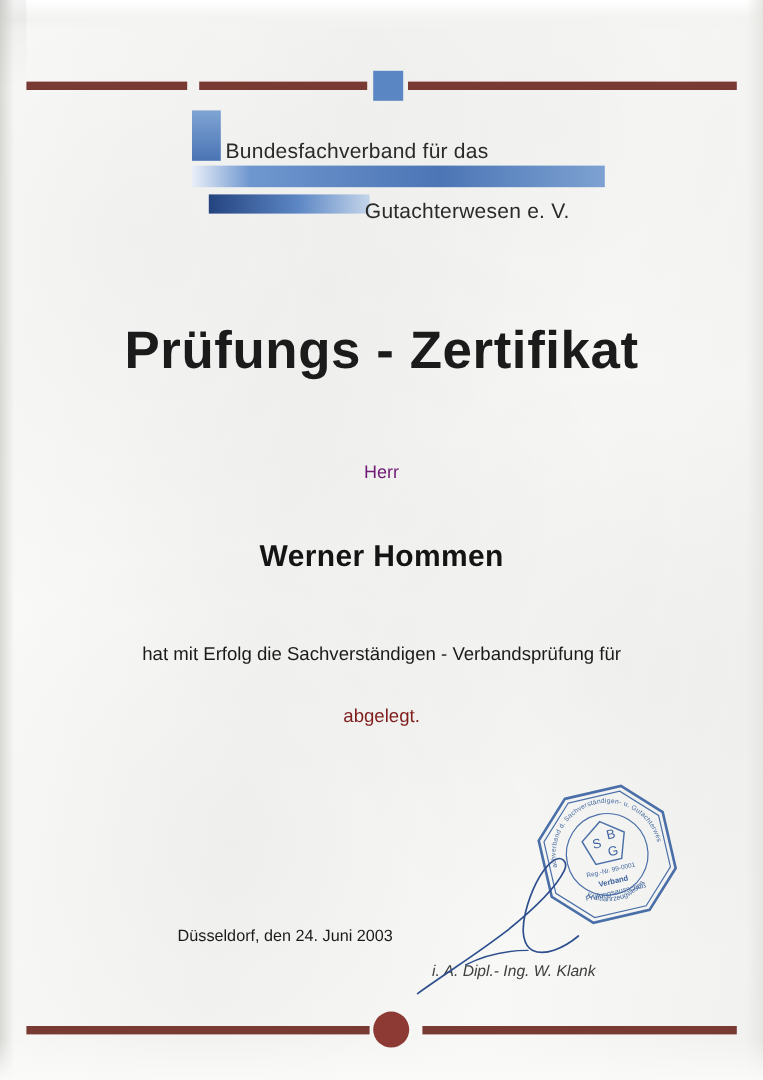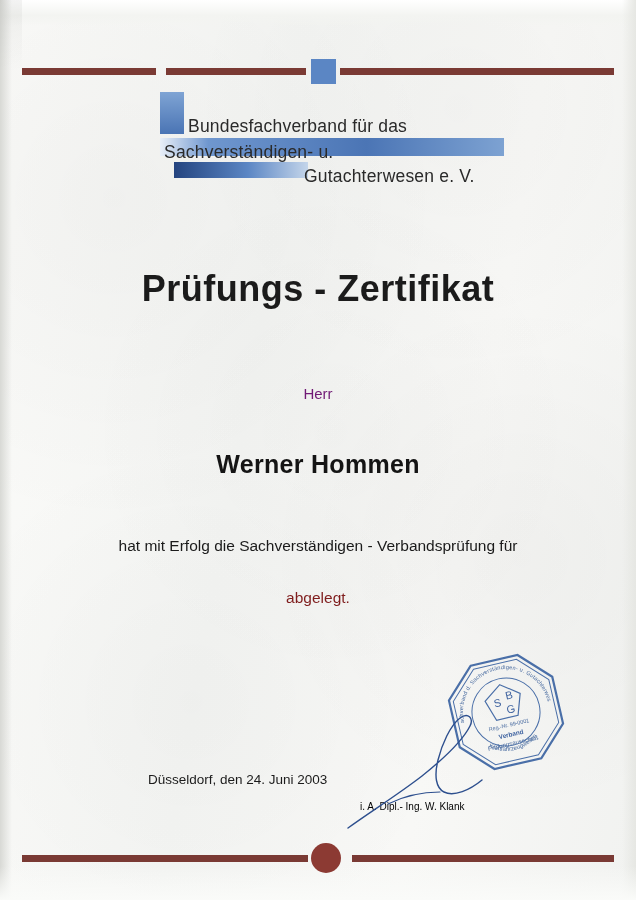--- a/index.html
+++ b/index.html
@@ -139,21 +139,21 @@
   .cap {
     color: #2a2a2a;
   }
 
   
   #title {
     position: absolute;
     left: 0; right: 0;
     top: 268px;
     text-align: center;
-    font-size: 36px;
+    font-size: 44px;
     font-weight: bold;
     color: #1b1b1b;
     letter-spacing: 0.5px;
   }
   #salutation {
     position: absolute;
     left: 0; right: 0;
     top: 385px;
     text-align: center;
     font-size: 15px;
@@ -198,22 +198,23 @@
     position: absolute;
     left: 148px;
     top: 772px;
     font-size: 13.5px;
     color: #1b1b1b;
   }
   #signatory {
     position: absolute;
     left: 360px;
     top: 801px;
-    font-size: 10px;
-    color: #000000;
+    font-size: 13px;
+    color: #404040;
+    font-style: italic;
   }
 
   
   #seal {
     position: absolute;
     left: 447px;
     top: 653px;
     width: 118px;
     height: 118px;
     transform: rotate(-13deg);
@@ -247,23 +248,20 @@
   <div class="rule rule-top rule-right"></div>
   <div id="top-square"></div>
 
   <div id="logo">
     <div class="logo-bar" id="logo-bar-1"></div>
     <div class="logo-bar" id="logo-bar-2"></div>
     <div class="logo-bar" id="logo-bar-3"></div>
 
     <div class="logo-line" id="logo-line-1">
       <span class="cap">B</span><span>undesfachverband für das</span>
-    </div>
-    <div class="logo-line" id="logo-line-2">
-      <span class="cap">S</span><span>achverständigen- u.</span>
     </div>
     <div class="logo-line" id="logo-line-3">
       <span class="cap">G</span><span>utachterwesen e. V.</span>
     </div>
   </div>
 
   <div id="title">Prüfungs - Zertifikat</div>
   <div id="salutation">Herr</div>
   <div id="body-line-1">hat mit Erfolg die Sachverständigen - Verbandsprüfung für</div>
   <div id="recipient">Werner Hommen</div>

